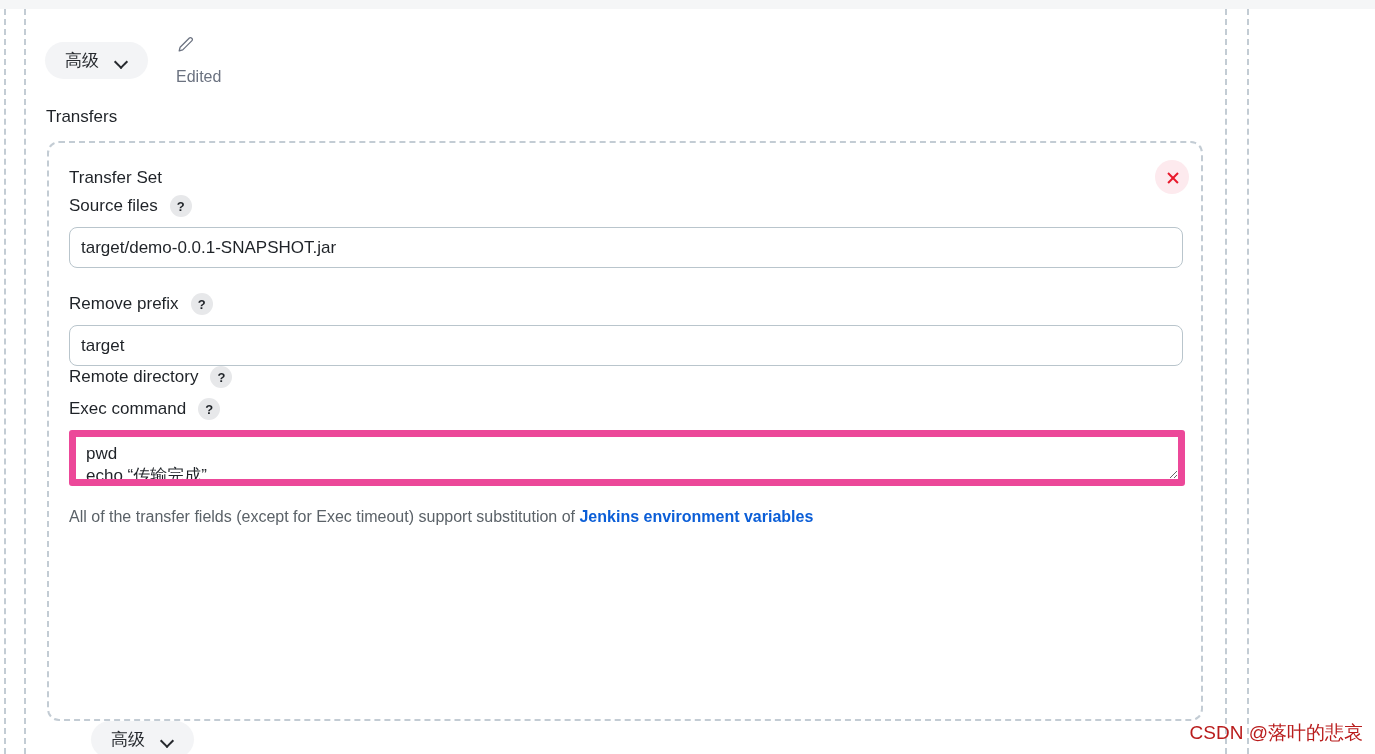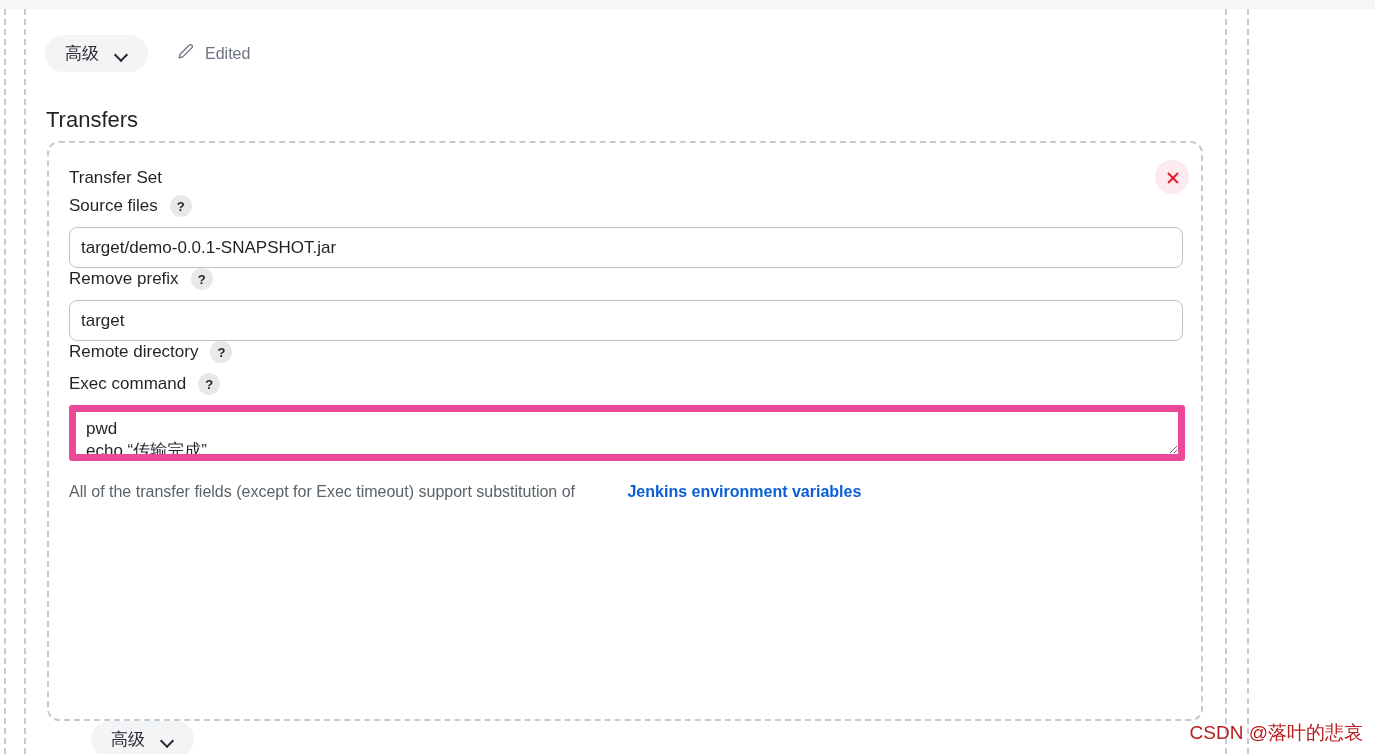--- a/index.html
+++ b/index.html
@@ -83,32 +83,32 @@
     position: absolute;
     left: 19px;
     top: 26px;
     display: flex;
     align-items: center;
     gap: 28px;
   }
 
   .edited {
     display: inline-flex;
-    align-items: center;
     gap: 10px;
     color: #6b7280;
     font-size: 16px;
+    flex-direction: column;
   }
   .pencil-icon { display: block; }
 
   .transfers-label {
     position: absolute;
     left: 20px;
     top: 98px;
-    font-size: 22px;
+    font-size: 17px;
     color: #1f2328;
     text-align: right;
   }
 
   
   .transfer-box {
     position: absolute;
     left: 21px;
     top: 132px;
     width: 1156px;
@@ -198,21 +198,21 @@
     border-radius: 8px;
     padding: 6px 11px;
     font-size: 17px;
     color: #1f2328;
     font-family: "Liberation Sans", sans-serif;
     background: #fff;
     outline: none;
   }
 
   .field-block { }
-  .field-block.src { }
+  .field-block.src { margin-bottom: 25px; }
 
   .textarea-field {
     display: block;
     width: 1116px;
     height: 56px;
     box-sizing: border-box;
     border: 7px solid #ec4899;
     border-radius: 3px;
     padding: 6px 10px;
     font-size: 17px;
@@ -226,21 +226,20 @@
 
   .hint-text {
     margin-top: 22px;
     font-size: 16px;
     color: #5b6268;
   }
   .hint-text a {
     color: #0b5ed7;
     font-weight: bold;
     text-decoration: none;
-    margin-left: 48px;
   }
 
   .bottom-pill-wrap {
     position: absolute;
     left: 65px;
     top: 712px;
   }
 
   .watermark {
     position: absolute;

